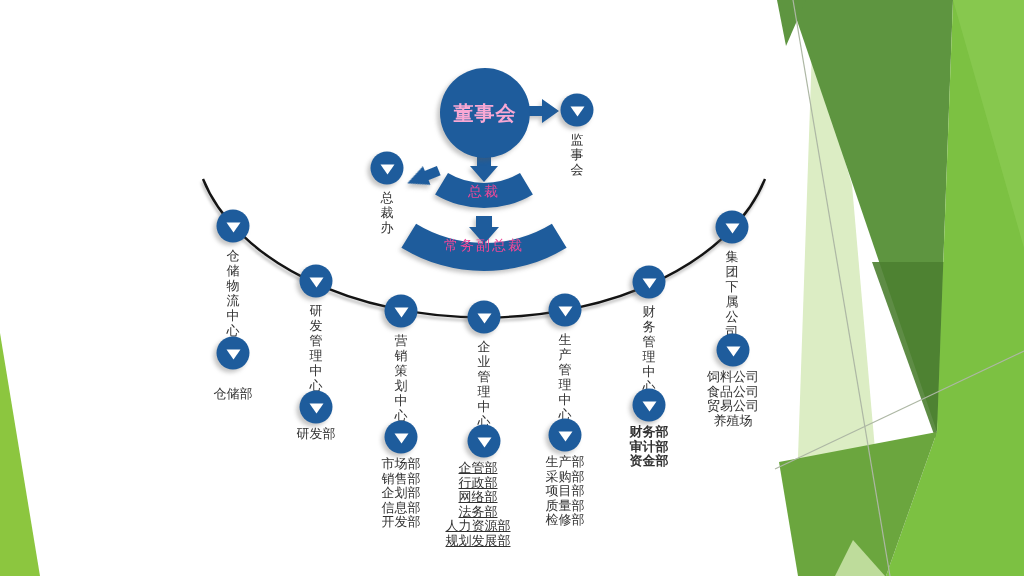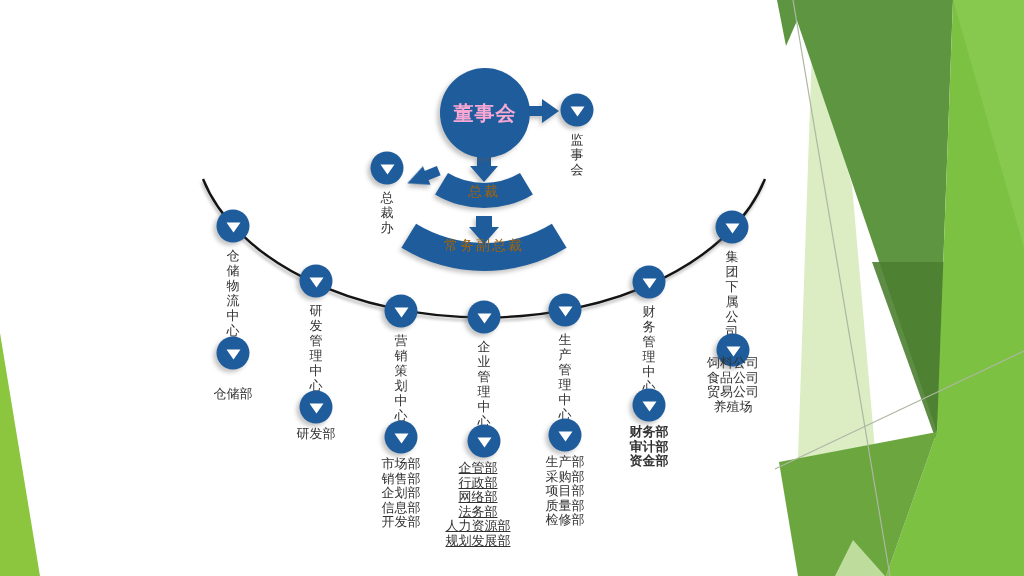--- a/index.html
+++ b/index.html
@@ -36,21 +36,21 @@
   .circle{
     position:absolute;background:var(--accent);border-radius:50%;
     display:flex;align-items:center;justify-content:center;
     transform:translate(-50%,-50%);
     filter:drop-shadow(-3px 3px 2px rgba(90,90,90,.35));
   }
   .circle.sm{width:33px;height:33px;}
   .circle.lg{width:90px;height:90px;}
   .tri{width:0;height:0;border-left:7px solid transparent;border-right:7px solid transparent;border-top:10px solid #fff;margin-top:2px;}
   .board-text{color:#f9a8d4;font-size:20px;font-weight:bold;letter-spacing:1px;}
-  .band-text{position:absolute;transform:translate(-50%,-50%);color:#a16207;font-size:14px;letter-spacing:2px;white-space:nowrap;}
+  .band-text{position:absolute;transform:translate(-50%,-50%);color:#ec4899;font-size:14px;letter-spacing:2px;white-space:nowrap;}
   .vlabel{
     position:absolute;transform:translateX(-50%);
     white-space:pre;text-align:center;font-size:13px;line-height:15px;
   }
   .hlabel{
     position:absolute;transform:translateX(-50%);
     width:150px;text-align:center;font-size:13px;line-height:14.6px;
   }
 </style>
 </head>
@@ -189,16 +189,16 @@
     </div>
     <div class="vlabel" style="left:732px;top:249px;">集
 团
 下
 属
 公
 司</div>
     <div class="circle sm" style="left:733px;top:350px;">
       <span class="tri"></span>
     </div>
-    <div class="hlabel" style="left:733px;top:356px;">饲料公司<br>食品公司<br>贸易公司<br>养殖场</div>
+    <div class="hlabel" style="left:733px;top:370px;">饲料公司<br>食品公司<br>贸易公司<br>养殖场</div>
     </div>
 
 </div>
 
 </body></html>

